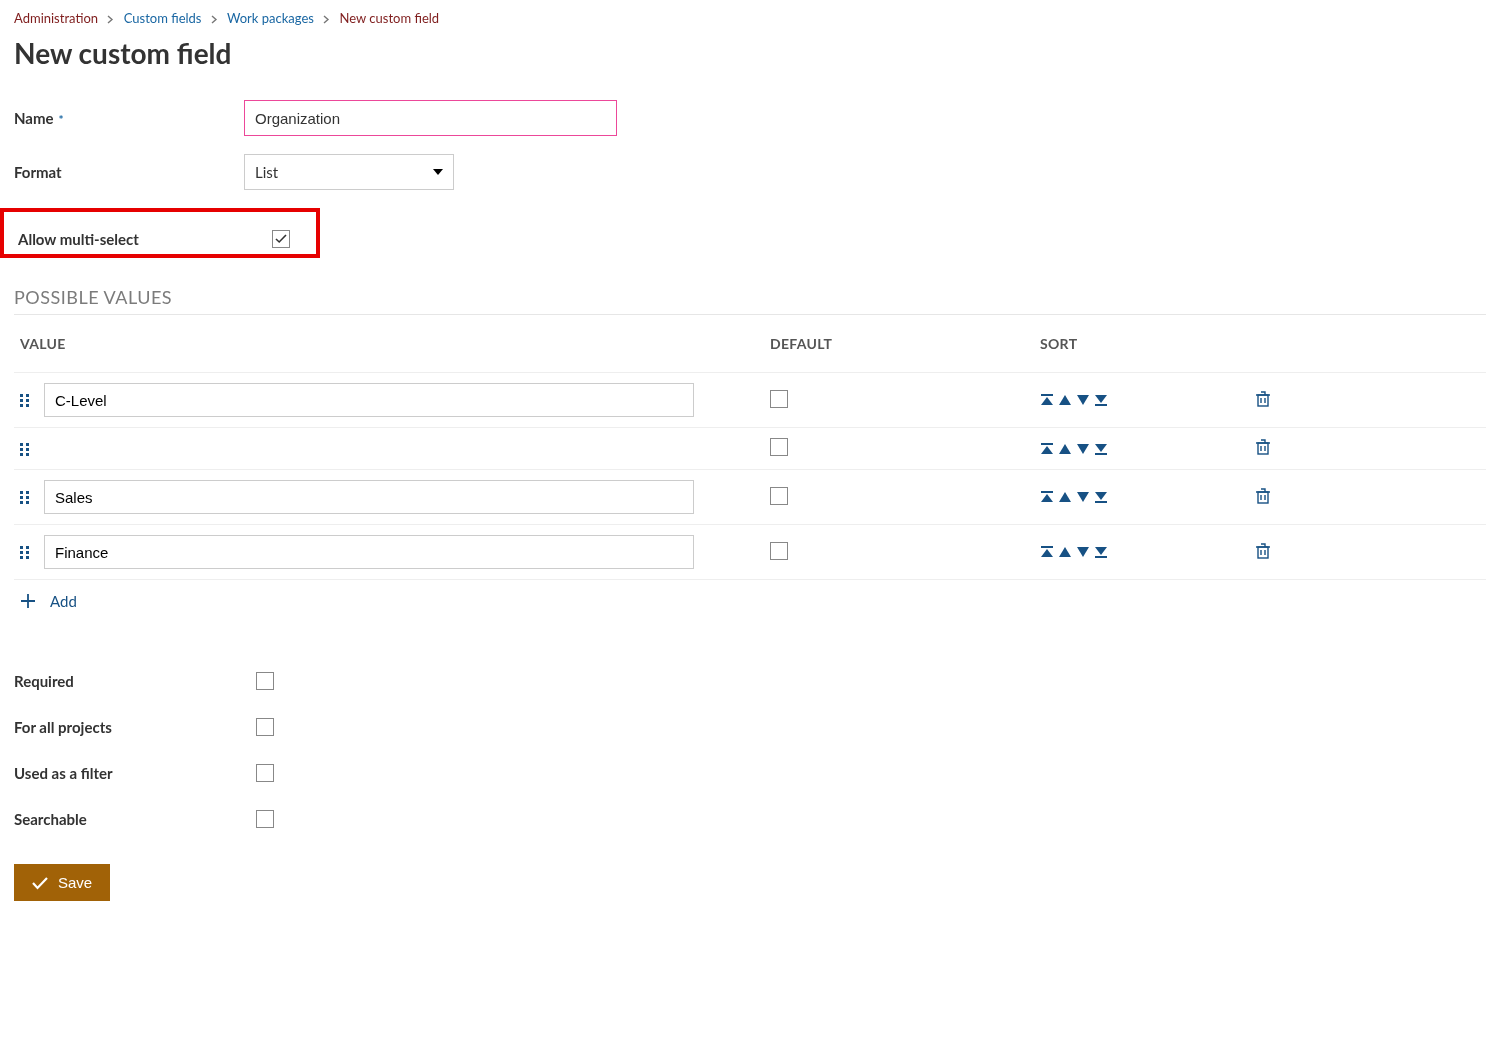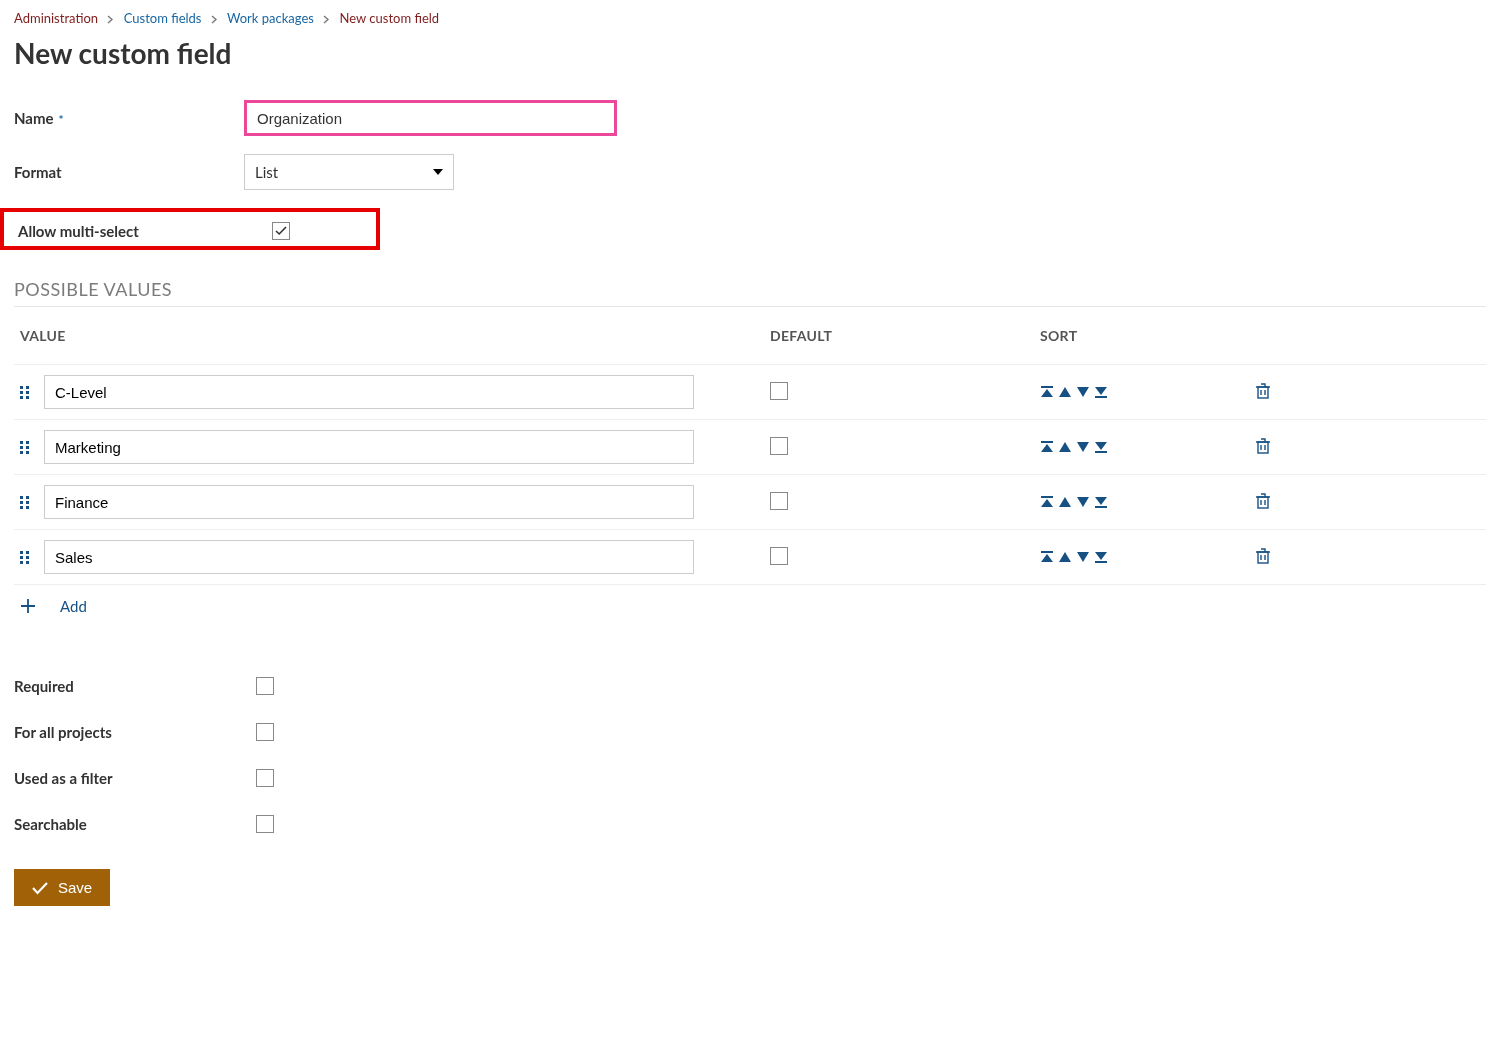--- a/index.html
+++ b/index.html
@@ -32,21 +32,21 @@
     display: flex;
     align-items: center;
     margin-bottom: 18px;
     position: relative;
   }
   .form-row .lbl { width: 230px; color: #333; font-size: 15px; font-weight: bold; }
   .form-row .lbl .req { color: #1a67a3; font-size: 12px; margin-left: 2px; }
   .form-row input[type="text"].text-input {
     width: 373px;
     height: 36px;
-    border: 3px solid #ec4899;
+    border: 1px solid #ec4899;
     padding: 4px 10px;
     font-size: 15px;
     color: #333;
   }
   .form-row .select-wrap {
     width: 210px;
     height: 36px;
     border: 1px solid #ccc;
     display: flex;
     align-items: center;
@@ -66,24 +66,24 @@
     display: inline-flex; align-items: center; justify-content: center;
     cursor: pointer;
     background: #fff;
   }
   .checkbox svg { display: none; }
   .checkbox.checked svg { display: block; }
 
   
   .highlight-row {
     border: 4px solid #e60000;
-    padding: 10px 0 6px 0;
+    padding: 18px 0 6px 0;
     margin-left: -14px;
     padding-left: 14px;
-    width: 380px;
+    width: 320px;
     gap: 24px;
   }
   .highlight-row .lbl { width: 230px; }
 
   
   .section-title {
     color: #7b7b7b;
     font-weight: 400;
     font-size: 18px;
     letter-spacing: .5px;
@@ -121,21 +121,21 @@
     font-size: 15px;
     color: #000000;
   }
   .pv-default-cell .checkbox { }
   .sort-icons { display: flex; gap: 4px; align-items: center; }
   .sort-icons svg { cursor: pointer; display:block; }
   .trash { color: #175184; cursor: pointer; display:inline-flex; }
 
   .add-line {
     padding: 12px 6px;
-    display: flex; align-items: center; gap: 24px;
+    display: flex; align-items: center; gap: 14px;
     color: #175184;
     cursor: pointer;
     font-size: 15px;
   }
   .add-line svg { display:block; }
 
   
   .opts-block { margin-top: 50px; }
   .opts-block .form-row { margin-bottom: 28px; gap: 12px; }
   .opts-block .lbl { width: 230px; }
@@ -272,21 +272,20 @@
                 <g fill="#175184">
                   <rect x="0" y="2" width="3" height="3"></rect>
                   <rect x="6" y="2" width="3" height="3"></rect>
                   <rect x="0" y="7" width="3" height="3"></rect>
                   <rect x="6" y="7" width="3" height="3"></rect>
                   <rect x="0" y="12" width="3" height="3"></rect>
                   <rect x="6" y="12" width="3" height="3"></rect>
                 </g>
               </svg>
             </span>
-            <input type="text" value="Marketing" style="">
           </div>
           <div class="pv-default-cell"><span class="checkbox"></span></div>
           <div class="sort-icons">
             <svg width="14" height="12" viewBox="0 0 14 12">
               <path d="M7 11 L1 11 L7 3 L13 11 Z" fill="#175184"></path>
               <rect x="1" y="0" width="12" height="2" fill="#175184"></rect>
             </svg>
             <svg width="14" height="12" viewBox="0 0 14 12">
               <path d="M7 1 L13 11 L1 11 Z" fill="#175184"></path>
             </svg>
@@ -314,21 +313,21 @@
                 <g fill="#175184">
                   <rect x="0" y="2" width="3" height="3"></rect>
                   <rect x="6" y="2" width="3" height="3"></rect>
                   <rect x="0" y="7" width="3" height="3"></rect>
                   <rect x="6" y="7" width="3" height="3"></rect>
                   <rect x="0" y="12" width="3" height="3"></rect>
                   <rect x="6" y="12" width="3" height="3"></rect>
                 </g>
               </svg>
             </span>
-            <input type="text" value="Finance" style="">
+            <input type="text" value="Sales" style="">
           </div>
           <div class="pv-default-cell"><span class="checkbox"></span></div>
           <div class="sort-icons">
             <svg width="14" height="12" viewBox="0 0 14 12">
               <path d="M7 11 L1 11 L7 3 L13 11 Z" fill="#175184"></path>
               <rect x="1" y="0" width="12" height="2" fill="#175184"></rect>
             </svg>
             <svg width="14" height="12" viewBox="0 0 14 12">
               <path d="M7 1 L13 11 L1 11 Z" fill="#175184"></path>
             </svg>
@@ -356,21 +355,21 @@
                 <g fill="#175184">
                   <rect x="0" y="2" width="3" height="3"></rect>
                   <rect x="6" y="2" width="3" height="3"></rect>
                   <rect x="0" y="7" width="3" height="3"></rect>
                   <rect x="6" y="7" width="3" height="3"></rect>
                   <rect x="0" y="12" width="3" height="3"></rect>
                   <rect x="6" y="12" width="3" height="3"></rect>
                 </g>
               </svg>
             </span>
-            <input type="text" value="Sales" style="">
+            <input type="text" value="Finance" style="">
           </div>
           <div class="pv-default-cell"><span class="checkbox"></span></div>
           <div class="sort-icons">
             <svg width="14" height="12" viewBox="0 0 14 12">
               <path d="M7 11 L1 11 L7 3 L13 11 Z" fill="#175184"></path>
               <rect x="1" y="0" width="12" height="2" fill="#175184"></rect>
             </svg>
             <svg width="14" height="12" viewBox="0 0 14 12">
               <path d="M7 1 L13 11 L1 11 Z" fill="#175184"></path>
             </svg>

